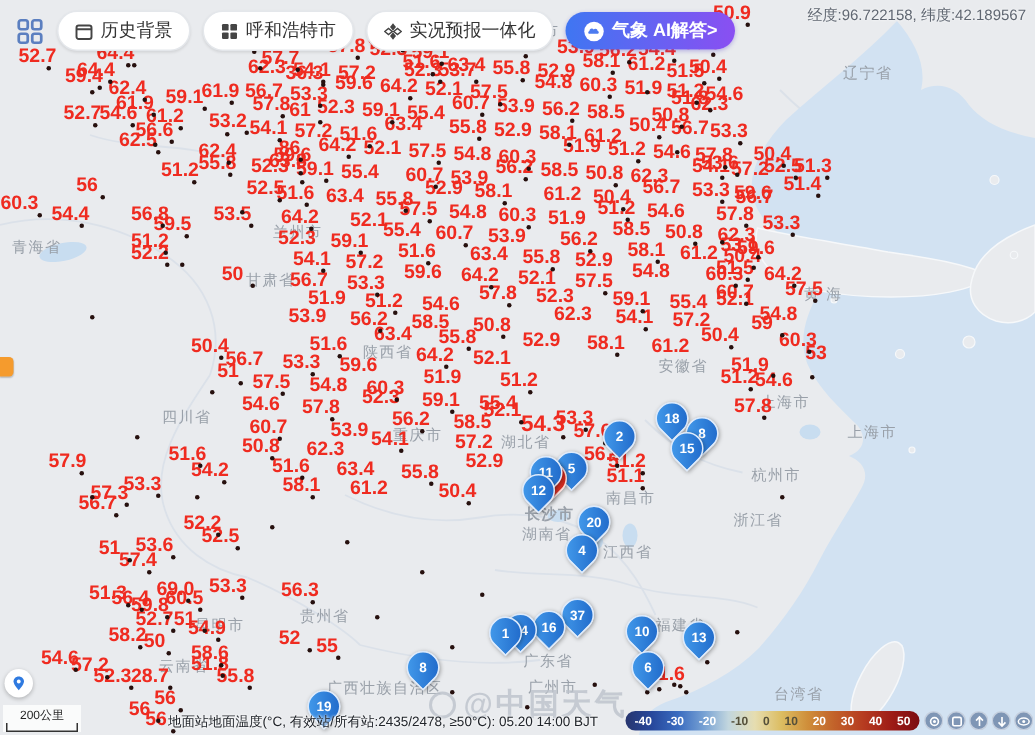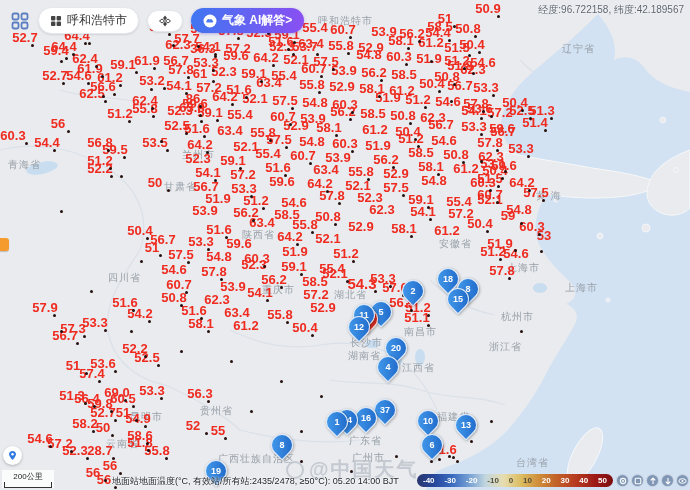--- a/index.html
+++ b/index.html
@@ -116,21 +116,21 @@
   <div id="map" style="position:absolute;left:0;top:0;width:690px;height:490px;z-index:5;">
       <span class="maplabel" style="position: absolute; left: 318px; top: 14px;">呼和浩特市</span>
       <span class="maplabel" style="position: absolute; left: 562px; top: 42px;">辽宁省</span>
       <span class="maplabel" style="position: absolute; left: 8px; top: 158px;">青海省</span>
       <span class="maplabel" style="position: absolute; left: 182px; top: 148px;">兰州市</span>
       <span class="maplabel" style="position: absolute; left: 164px; top: 180px;">甘肃省</span>
       <span class="maplabel" style="position: absolute; left: 242px; top: 228px;">陕西省</span>
       <span class="maplabel" style="position: absolute; left: 108px; top: 271px;">四川省</span>
       <span class="maplabel" style="position: absolute; left: 262px; top: 283px;">重庆市</span>
       <span class="maplabel" style="position: absolute; left: 334px; top: 288px;">湖北省</span>
-      <span class="maplabel" style="position: absolute; left: 350px; top: 336px;">长沙市</span>
+      <span class="maplabel" style="position: absolute; left: 350px; top: 336px; font-weight: bold;">长沙市</span>
       <span class="maplabel" style="position: absolute; left: 348px; top: 349px;">湖南省</span>
       <span class="maplabel" style="position: absolute; left: 404px; top: 325px;">南昌市</span>
       <span class="maplabel" style="position: absolute; left: 402px; top: 361px;">江西省</span>
       <span class="maplabel" style="position: absolute; left: 200px; top: 404px;">贵州省</span>
       <span class="maplabel" style="position: absolute; left: 106px; top: 437px;">云南省</span>
       <span class="maplabel" style="position: absolute; left: 130px; top: 410px;">昆明市</span>
       <span class="maplabel" style="position: absolute; left: 218px; top: 452px;">广西壮族自治区</span>
       <span class="maplabel" style="position: absolute; left: 349px; top: 434px;">广东省</span>
       <span class="maplabel" style="position: absolute; left: 352px; top: 451px;">广州市</span>
       <span class="maplabel" style="position: absolute; left: 437px; top: 410px;">福建省</span>
@@ -702,38 +702,46 @@
         <g fill="none" stroke="#5b7fc0" stroke-width="1.8">
           <rect x="1.5" y="1.5" width="6" height="6" rx="1.5"></rect>
             <rect x="10.5" y="1.5" width="6" height="6" rx="1.5"></rect>
           <rect x="1.5" y="10.5" width="6" height="6" rx="1.5"></rect>
             <rect x="10.5" y="10.5" width="6" height="6" rx="1.5"></rect>
         </g>
       </svg>
     </div>
     <div class="tb-btn">
       <svg width="12" height="12" viewBox="0 0 12 12">
+        <rect x="1" y="2" width="10" height="9" rx="1.5" fill="none" stroke="#444" stroke-width="1.3"></rect>
+        <path d="M1,4.5 H11" stroke="#444" stroke-width="1.3"></path>
+      </svg>
+      <span>历史背景</span>
+    </div>
+    <div class="tb-btn">
+      <svg width="12" height="12" viewBox="0 0 12 12">
         <g fill="#444">
             <rect x="1" y="1" width="4.4" height="4.4" rx="0.8"></rect>
             <rect x="6.6" y="1" width="4.4" height="4.4" rx="0.8"></rect>
         <rect x="1" y="6.6" width="4.4" height="4.4" rx="0.8"></rect>
             <rect x="6.6" y="6.6" width="4.4" height="4.4" rx="0.8"></rect>
           </g>
       </svg>
       <span>呼和浩特市</span>
     </div>
     <div class="tb-btn">
       <svg width="12" height="12" viewBox="0 0 12 12">
         <g fill="#444">
             <path d="M6,0.5 L8,3 L6,5.5 L4,3 Z"></path>
             <path d="M6,6.5 L8,9 L6,11.5 L4,9 Z"></path>
         <path d="M0.5,6 L3,4 L5.5,6 L3,8 Z" fill="none" stroke="#444" stroke-width="1"></path>
         <path d="M6.5,6 L9,4 L11.5,6 L9,8 Z" fill="none" stroke="#444" stroke-width="1"></path>
           </g>
       </svg>
+      <span>实况预报一体化</span>
     </div>
     <div class="ai-btn">
       <svg width="14" height="14" viewBox="0 0 14 14">
         <circle cx="7" cy="7" r="6.5" fill="#fff"></circle>
         <path d="M4,8.5 C3,8.5 2.8,7 4,6.6 C3.8,5 6,4.4 6.8,5.6 C7.6,4.8 9.4,5.2 9.4,6.6 C10.6,6.8 10.4,8.5 9.2,8.5 Z" fill="#4c7bf0"></path>
       </svg>
       <span>气象 AI解答&gt;</span>
     </div>
   </div>
 

